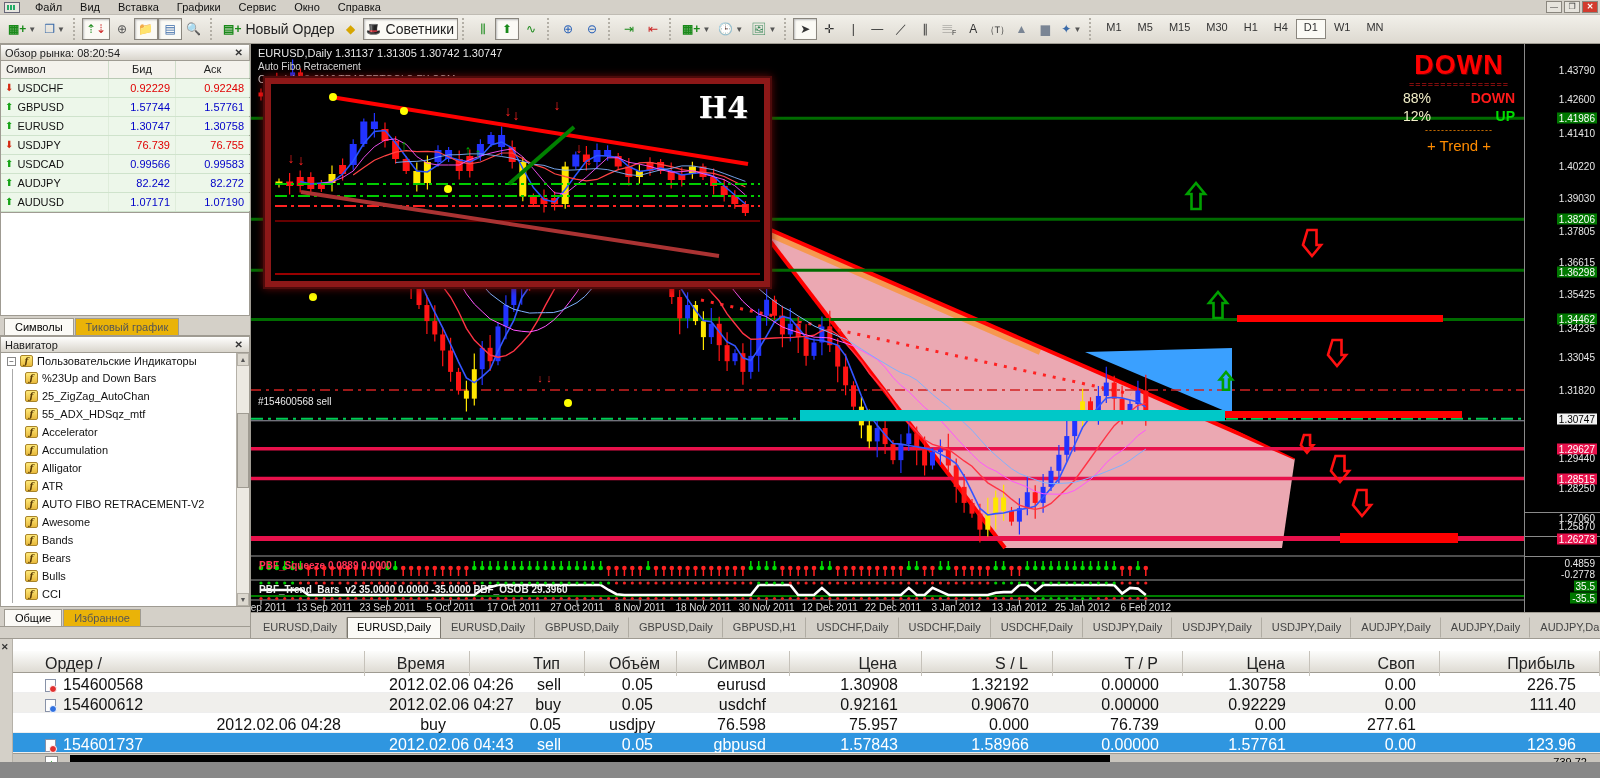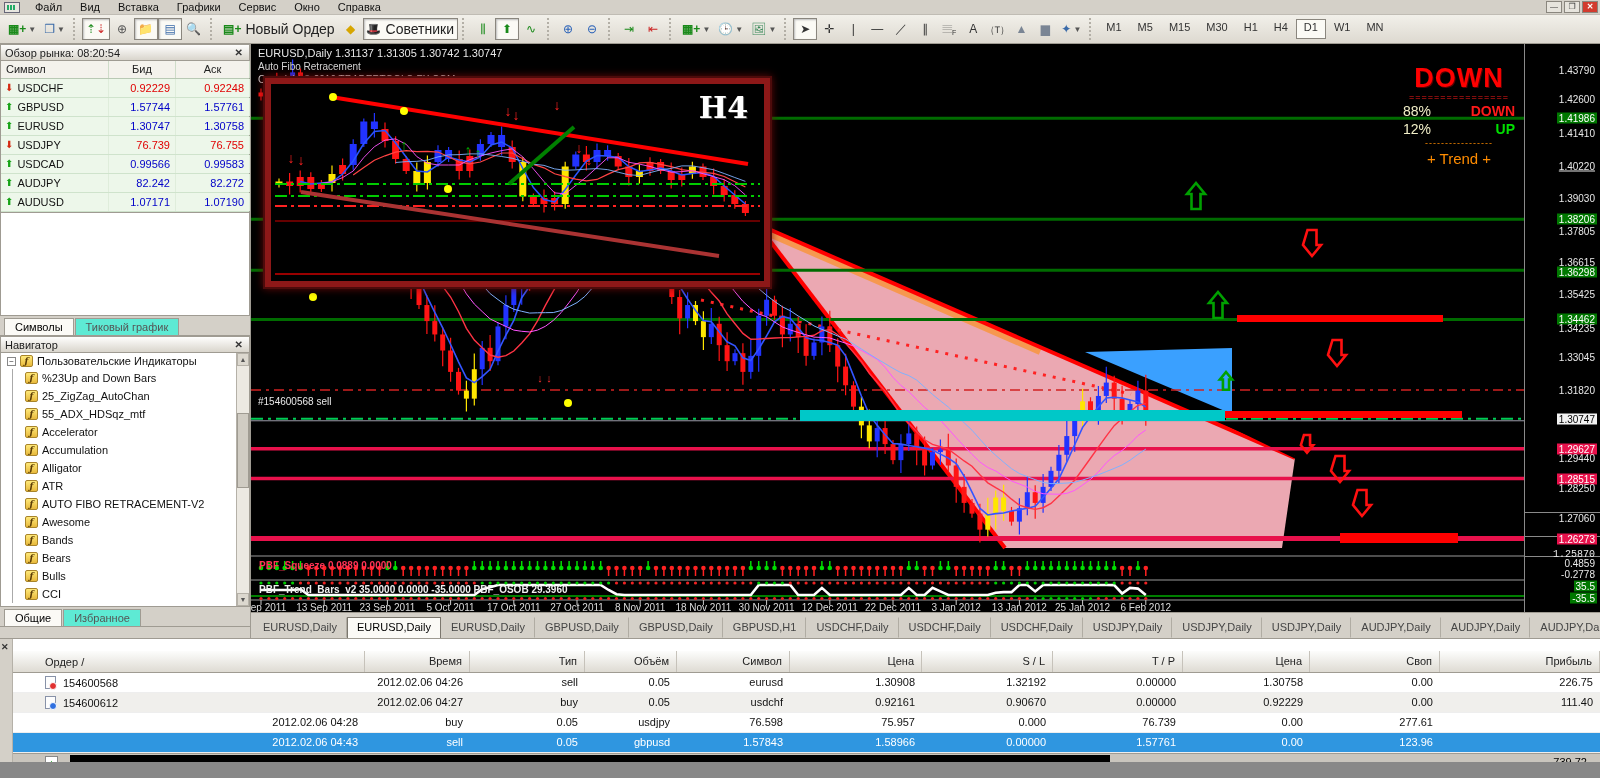--- a/index.html
+++ b/index.html
@@ -35,39 +35,39 @@
   .mw-row div{padding:3px 5px;border-right:1px solid #dfeddb;}
   .mw-sym{color:#111;display:flex;align-items:center;gap:4px;padding-left:4px!important;}
   .mw-arrow{font-size:10px;line-height:10px;}
   .mw-arrow.up{color:#17a317;}
   .mw-arrow.down{color:#d42a12;}
   .mw-num{text-align:right;font-size:11px;}
   .mw-num.up{color:#0000c8;}
   .mw-num.down{color:#e00000;}
   #mw-filler{height:103px;background:#fff;border:1px solid #9f9b92;border-top:none;}
   .btabs{height:20px;display:flex;align-items:flex-end;background:#d4d0c8;padding-left:4px;gap:1px;border-bottom:1px solid #9f9b92;}
-  .btab{padding:2px 10px;border:1px solid #9f9b92;border-bottom:none;background:#5eead4;color:#555;font-size:11px;}
+  .btab{padding:2px 10px;border:1px solid #9f9b92;border-bottom:none;background:#eab308;color:#555;font-size:11px;}
   .btab.active{background:#fbfaf6;color:#000;}
   #nav-tree{position:relative;background:#fff;border:1px solid #9f9b92;border-top:none;height:254px;overflow:hidden;}
   .tree-root{display:flex;align-items:center;gap:4px;padding:2px 2px 2px 6px;color:#111;}
   .expander{width:9px;height:9px;border:1px solid #888;background:#fff;font-size:8px;line-height:7px;text-align:center;color:#333;}
   .fx-icon{width:13px;height:12px;background:linear-gradient(#ffe97a,#e8b93c);border:1px solid #a8842a;border-radius:2px;font:italic bold 9px "DejaVu Serif",serif;color:#5a3c06;text-align:center;line-height:11px;}
   .tree-item{display:flex;align-items:center;gap:4px;padding:1px 0 1px 24px;color:#111;height:18px;background:
     linear-gradient(90deg,transparent 11px,#aaa 11px,#aaa 12px,transparent 12px);
     background-size:12px 2px;background-repeat:repeat-y;}
   #nav-scroll{position:absolute;right:0;top:0;width:13px;height:100%;background:#ece9e2;border-left:1px solid #b5b1a8;}
   #nav-scroll .sb-btn{height:13px;text-align:center;font-size:7px;color:#555;border:1px solid #b5b1a8;background:#dcd8cf;line-height:12px;}
   #nav-scroll .thumb{position:absolute;left:0;top:60px;width:12px;height:75px;background:#d0ccc3;border:1px solid #9f9b92;}
   #nav-scroll .sb-down{position:absolute;bottom:0;left:0;right:0;}
   
   #chart{position:absolute;left:251px;top:44px;width:1273px;height:568px;background:#000;}
   #chart-svg{position:absolute;left:0;top:0;}
   #chart-title{position:absolute;left:7px;top:3px;color:#e6e6e6;line-height:13px;}
   #chart-title .t2,#chart-title .t3{font-size:10px;color:#d6d6d6;}
-  #trend-panel{position:absolute;left:1146px;top:20px;width:124px;text-align:center;}
+  #trend-panel{position:absolute;left:1146px;top:7px;width:124px;text-align:center;}
   #trend-headline{font-size:27px;font-weight:bold;color:#ff0000;letter-spacing:1px;text-shadow:1px 1px 0 #5a0000;line-height:28px;}
   .trend-sep1{color:#ff1a1a;font-size:9px;letter-spacing:1px;white-space:nowrap;}
   .trend-row{display:flex;justify-content:space-between;padding:1px 6px;font-size:14px;}
   .pct{color:#f2efc8;}
   .word-down{color:#ff1a1a;font-weight:bold;}
   .word-up{color:#00e000;font-weight:bold;}
   .trend-sep2{color:#ff8c00;font-size:9px;letter-spacing:1px;}
   #trend-label{color:#ff8c00;font-size:15px;padding-top:2px;}
   #order-line-label{position:absolute;left:7px;top:352px;color:#e8e8e8;font-size:10px;}
   #pane1-label{position:absolute;left:8px;top:516px;color:#ff3355;font-size:10px;font-weight:bold;}
@@ -85,21 +85,21 @@
   
   #tabs-bar{position:absolute;left:251px;top:612px;width:1349px;height:26px;background:#d4d0c8;border-top:1px solid #9f9b92;display:flex;align-items:flex-end;padding:0 0 0 2px;}
   .chart-tab{height:21px;padding:3px 9px;color:#444;border:1px solid transparent;white-space:nowrap;font-size:11px;border-right:1px solid #b0aca3;}
   .chart-tab.active{background:#fbfaf6;border:1px solid #7b776e;border-bottom:none;color:#000;}
   
   #terminal{position:absolute;left:0;top:638px;width:1600px;height:130px;background:#fff;border-top:1px solid #9f9b92;}
   #term-strip{position:absolute;left:0;top:0;width:13px;height:130px;background:#d4d0c8;border-right:1px solid #b5b1a8;}
   #term-close{position:absolute;left:1px;top:3px;font-size:9px;font-weight:bold;color:#333;}
   #term-body{position:absolute;left:13px;top:0;width:1587px;}
   .trow{display:grid;grid-template-columns:352px 105px 115px 92px 113px 132px 131px 130px 127px 130px 160px;}
-  .trow .c{padding:3px 7px;text-align:right;white-space:nowrap;font-size:11px;}
+  .trow .c{padding:3px 24px;text-align:right;white-space:nowrap;font-size:16px;}
   .trow .c.first{text-align:left;display:flex;align-items:center;gap:7px;padding-left:32px;}
   #term-head{height:22px;background:linear-gradient(#fdfdfc,#dedbd3);border-bottom:1px solid #9f9b92;margin-top:12px;}
   #term-head .c{color:#222;border-right:1px solid #c6c2ba;padding-top:4px;}
   #term-head .c.first{padding-left:32px;}
   .order-row{height:20px;background:#fff;border-bottom:1px solid #eee;}
   .order-row.alt{background:#f0efec;}
   .order-row.selected{background:#2f96e0;color:#fff;}
   .doc-ico{width:11px;height:13px;background:#fdfdfd;border:1px solid #8892a8;position:relative;flex:0 0 auto;}
   .doc-ico:after{content:"";position:absolute;right:-2px;bottom:-2px;width:6px;height:6px;border-radius:50%;border:1px solid #fff;}
   .doc-ico.sell:after{background:#e03030;}
@@ -1319,39 +1319,39 @@
   </div>
 
   <div id="price-axis">
       <div class="ax-sep" style="top: 468px;"></div>
       <div class="ax-sep" style="top: 492px;"></div>
       <div class="ax-sep" style="top: 512px;"></div>
       <div class="axlab" style="top: 26px;">1.43790</div>
       <div class="axlab" style="top: 55px;">1.42600</div>
       <div class="axlab green" style="top: 74px;">1.41986</div>
       <div class="axlab" style="top: 89px;">1.41410</div>
-      <div class="axlab" style="top: 122px; text-decoration: underline;">1.40220</div>
+      <div class="axlab" style="top: 122px;">1.40220</div>
       <div class="axlab" style="top: 154px;">1.39030</div>
       <div class="axlab green" style="top: 175px;">1.38206</div>
       <div class="axlab" style="top: 187px;">1.37805</div>
       <div class="axlab" style="top: 218px;">1.36615</div>
       <div class="axlab green" style="top: 228px;">1.36298</div>
       <div class="axlab" style="top: 250px;">1.35425</div>
       <div class="axlab green" style="top: 275px;">1.34462</div>
       <div class="axlab" style="top: 284px;">1.34235</div>
       <div class="axlab" style="top: 313px;">1.33045</div>
       <div class="axlab" style="top: 346px;">1.31820</div>
       <div class="axlab white" style="top: 375px;">1.30747</div>
       <div class="axlab red" style="top: 405px;">1.29627</div>
       <div class="axlab" style="top: 414px;">1.29440</div>
       <div class="axlab red" style="top: 435px;">1.28515</div>
       <div class="axlab" style="top: 444px;">1.28250</div>
       <div class="axlab" style="top: 474px;">1.27060</div>
       <div class="axlab red" style="top: 495px;">1.26273</div>
-      <div class="axlab" style="top: 510px; font-family: Liberation Mono, monospace;">1.25870</div>
+      <div class="axlab" style="top: 482px;">1.25870</div>
       <div class="axlab" style="top: 519px;">0.4859</div>
       <div class="axlab" style="top: 530px;">-0.2778</div>
       <div class="axlab green" style="top: 542px;">35.5</div>
       <div class="axlab green" style="top: 554px;">-35.5</div>
     </div>
 
   <div id="tabs-bar">
     <span id="tabs-row" style="display:flex">
         <span class="chart-tab">EURUSD,Daily</span>
         <span class="chart-tab active">EURUSD,Daily</span>
@@ -1429,20 +1429,24 @@
             <div class="c">0.05</div>
             <div class="c">usdjpy</div>
             <div class="c">76.598</div>
             <div class="c">75.957</div>
             <div class="c">0.000</div>
             <div class="c">76.739</div>
             <div class="c">0.00</div>
             <div class="c">277.61</div>
           </div>
           <div class="trow order-row alt selected">
+            <div class="c first">
+              <span class="doc-ico sell"></span>
+              <span>154601737</span>
+            </div>
             <div class="c">2012.02.06 04:43</div>
             <div class="c">sell</div>
             <div class="c">0.05</div>
             <div class="c">gbpusd</div>
             <div class="c">1.57843</div>
             <div class="c">1.58966</div>
             <div class="c">0.00000</div>
             <div class="c">1.57761</div>
             <div class="c">0.00</div>
             <div class="c">123.96</div>

